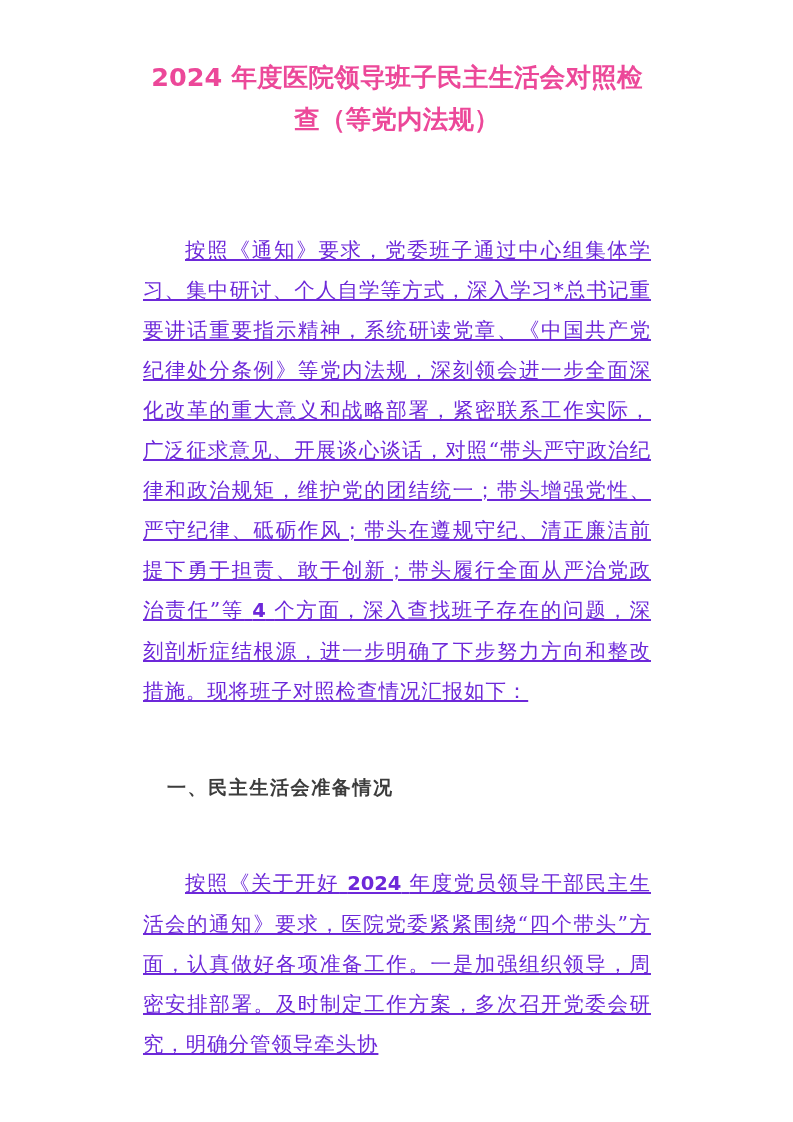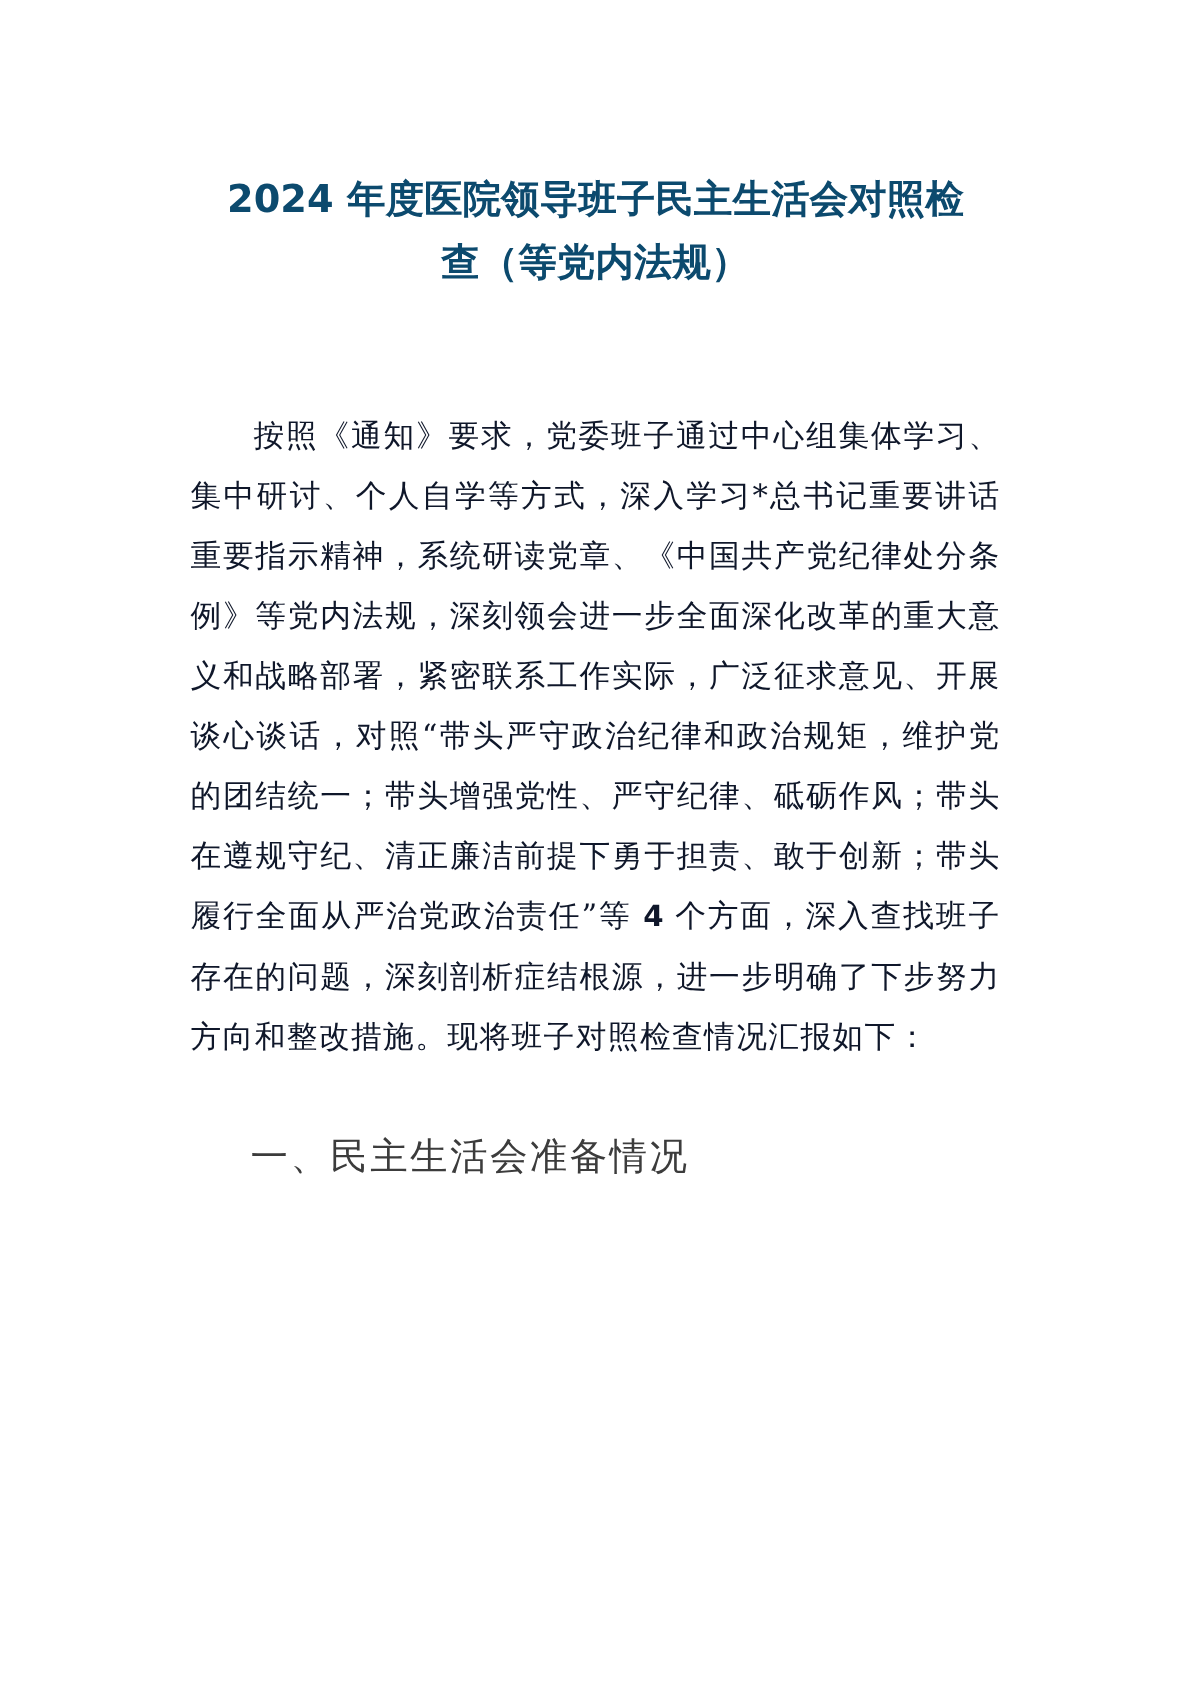--- a/index.html
+++ b/index.html
@@ -26,68 +26,69 @@
   #content {
     position: absolute;
     left: 127px;
     top: 0;
     width: 540px;
   }
 
   
   .doc-title {
     margin: 0;
-    padding-top: 112px;
+    padding-top: 56px;
     font-size: 25.5px;
     font-weight: bold;
     line-height: 42px;
     text-align: center;
-    color: #0c4a6e;
+    color: #ec4899;
     letter-spacing: 0.2px;
     font-family: "DejaVu Serif", "Liberation Serif", serif;
   }
 
   
   .title-gap {
     height: 74px;
   }
 
   
   .para {
-    margin: 0;
+    margin: 16px;
     font-size: 20.5px;
     line-height: 40px;
-    color: #0f172a;
+    color: #6d28d9;
     text-align: justify;
     text-justify: inter-ideograph;
     text-indent: 42px;
     letter-spacing: 0.9px;
     font-family: "DejaVu Serif", "Liberation Serif", serif;
     font-weight: 400;
+    text-decoration: underline;
   }
 
   
   .num {
     font-family: "DejaVu Sans", "Liberation Sans", sans-serif;
     font-weight: bold;
     letter-spacing: 0;
     font-size: 19.5px;
   }
 
   .title-num {
     font-family: "DejaVu Sans", "Liberation Sans", sans-serif;
     font-weight: bold;
     letter-spacing: 0;
   }
 
   
   .section-heading {
     margin: 0;
-    font-size: 25px;
-    font-weight: 400;
+    font-size: 19px;
+    font-weight: 700;
     line-height: 40px;
     color: #3c3c3c;
     text-indent: 40px;
     letter-spacing: 1.6px;
     font-family: "DejaVu Serif", "Liberation Serif", serif;
   }
 
   
   .gap-line {
     height: 40px;
@@ -104,15 +105,16 @@
     <div class="title-gap"></div>
 
     <p class="para"><span>按照《通知》要求，党委班子通过中心组集体学习、集中研讨、个人自学等方式，深入学习*总书记重要讲话重要指示精神，系统研读党章、《中国共产党纪律处分条例》等党内法规，深刻领会进一步全面深化改革的重大意义和战略部署，紧密联系工作实际，广泛征求意见、开展谈心谈话，对照“带头严守政治纪律和政治规矩，维护党的团结统一；带头增强党性、严守纪律、砥砺作风；带头在遵规守纪、清正廉洁前提下勇于担责、敢于创新；带头履行全面从严治党政治责任”等</span> <span class="num">4</span> <span>个方面，深入查找班子存在的问题，深刻剖析症结根源，进一步明确了下步努力方向和整改措施。现将班子对照检查情况汇报如下：</span></p>
 
     <div class="gap-line"></div>
 
     <p class="section-heading">一、民主生活会准备情况</p>
 
     <div class="gap-line"></div>
 
+    <p class="para"><span>按照《关于开好</span> <span class="num">2024</span> <span>年度党员领导干部民主生活会的通知》要求，医院党委紧紧围绕“四个带头”方面，认真做好各项准备工作。一是加强组织领导，周密安排部署。及时制定工作方案，多次召开党委会研究，明确分管领导牵头协</span></p>
 
   </div>
 </div>
 
 </body></html>

